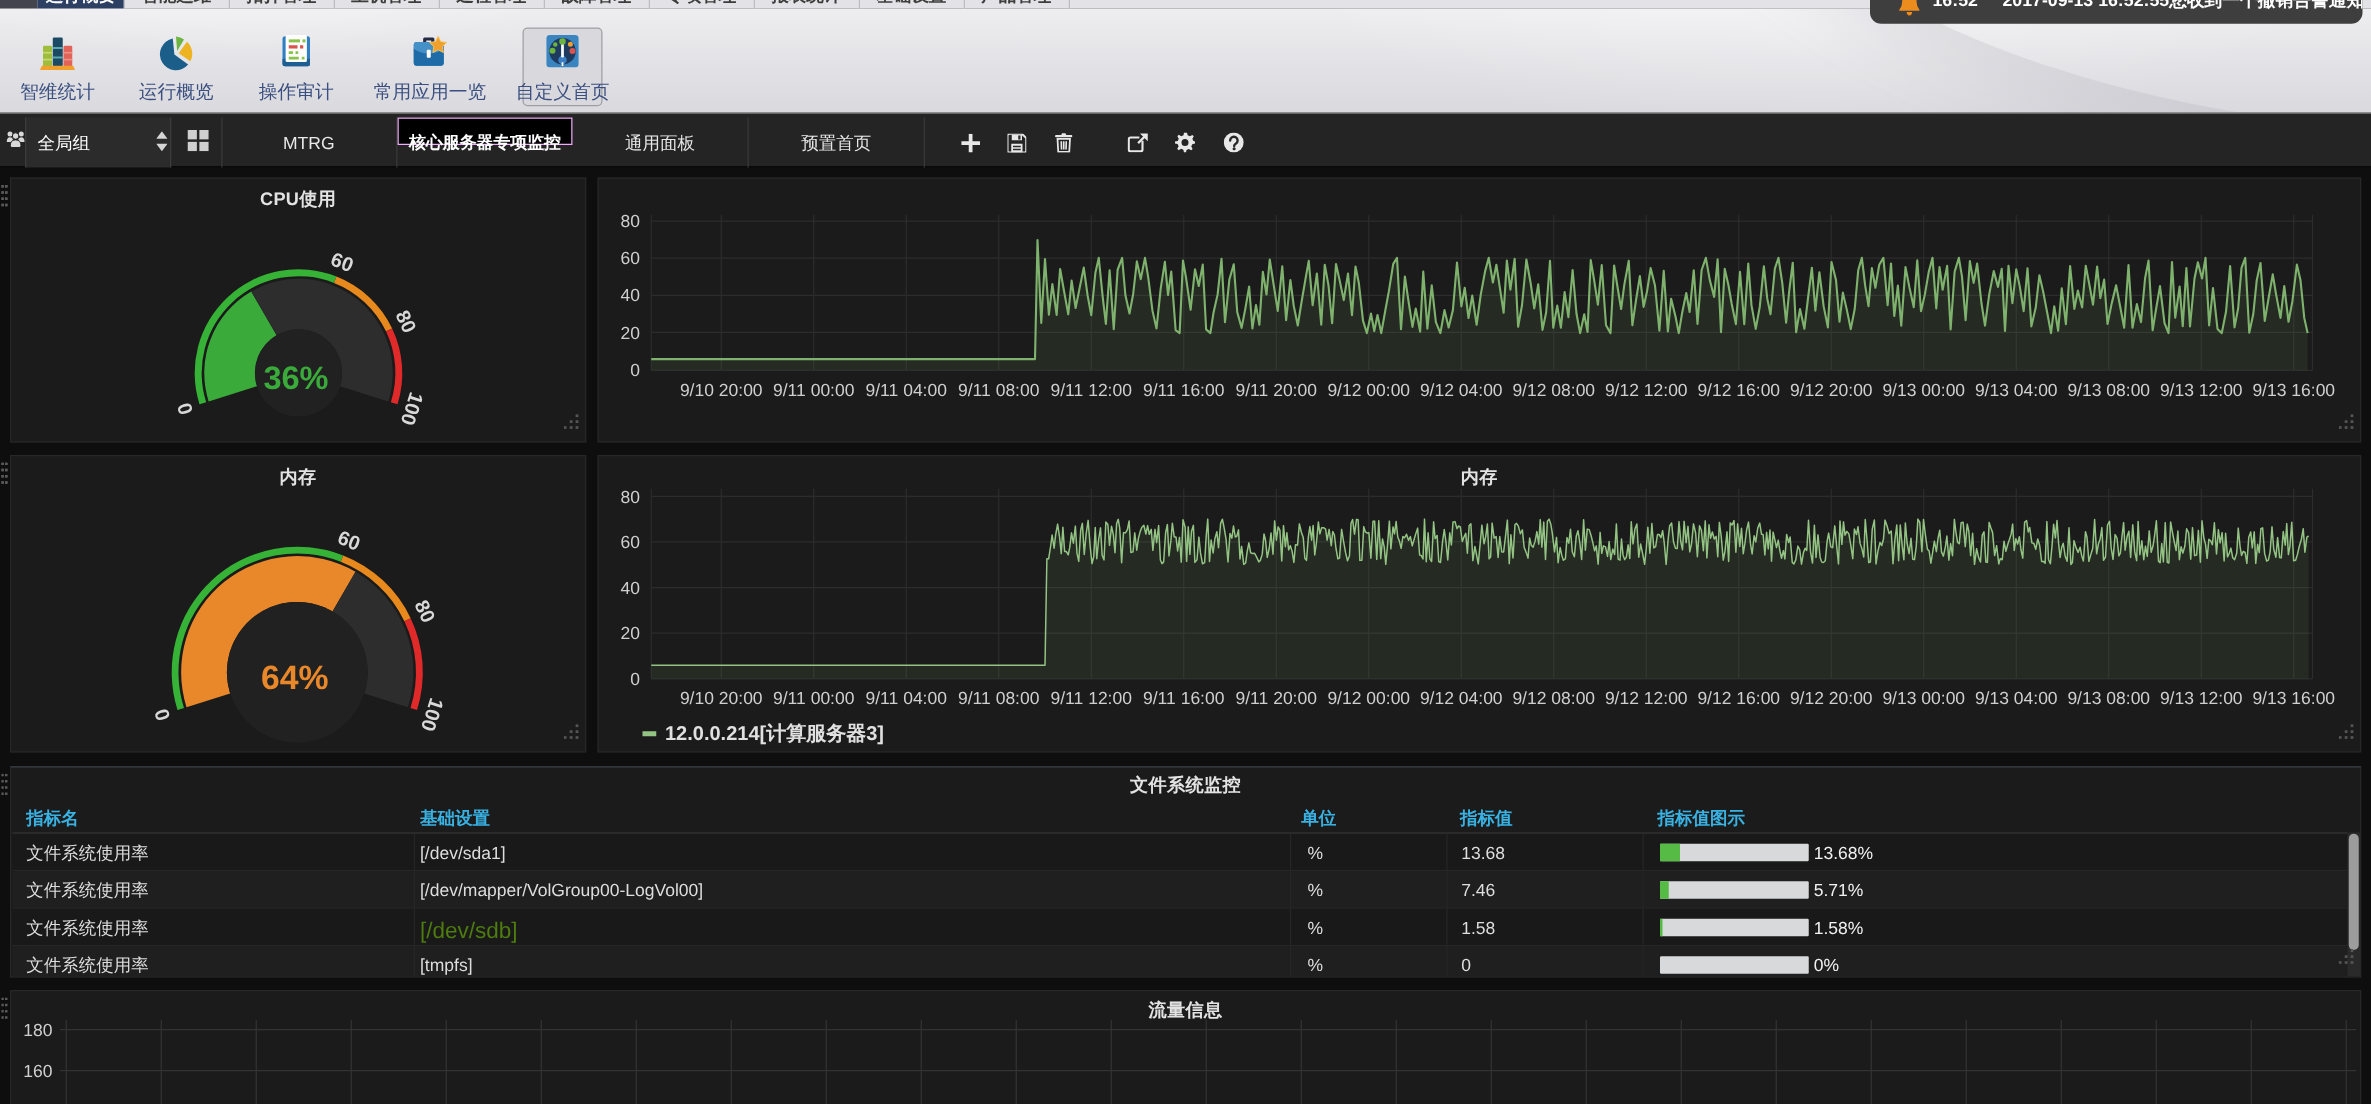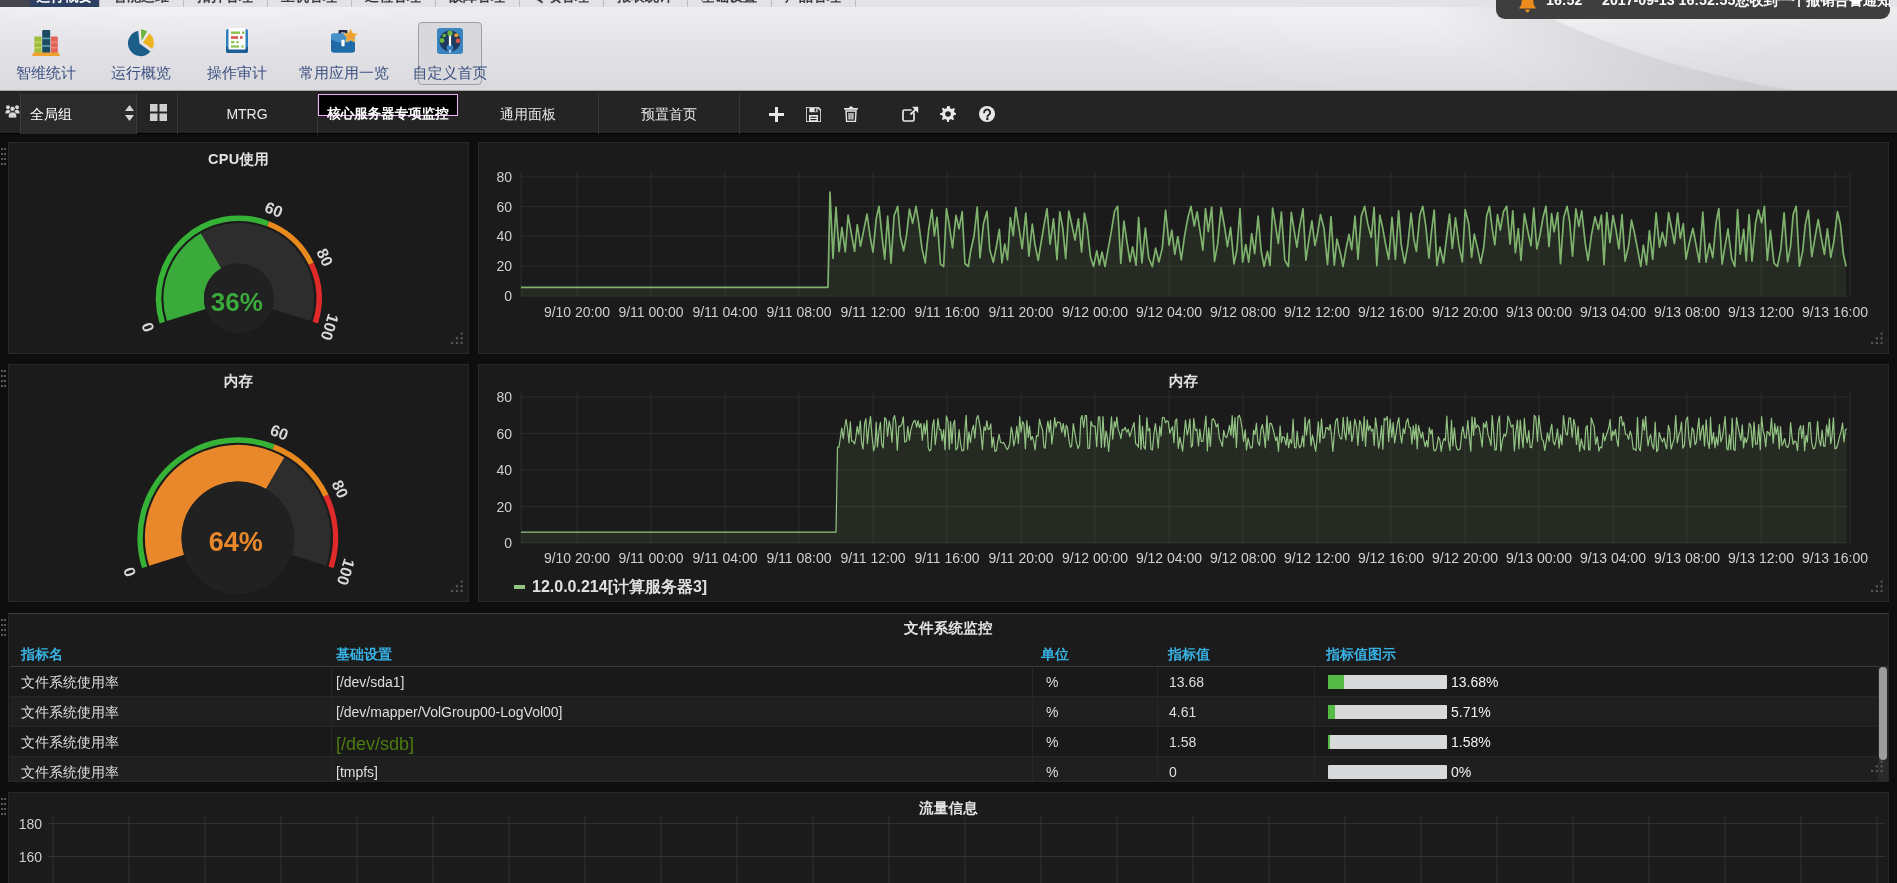--- a/index.html
+++ b/index.html
@@ -398,21 +398,21 @@
       <div class="abs" style="left:1441px;top:7px;color:#f2f2f2;font-size:14px">13.68%</div>
       <div class="abs" style="left:321px;top:0;width:1px;height:30px;background:#262626"></div>
       <div class="abs" style="left:1022px;top:0;width:1px;height:30px;background:#262626"></div>
       <div class="abs" style="left:1147px;top:0;width:1px;height:30px;background:#262626"></div>
       <div class="abs" style="left:1304px;top:0;width:1px;height:30px;background:#262626"></div>
     </div>
     <div class="abs" style="left:1px;top:83px;width:1868px;height:30px;background:#1f1f1f;border-bottom:1px solid #262626">
       <div class="abs" style="left:11px;top:7px;color:#dedede;font-size:14px">文件系统使用率</div>
       <div class="abs" style="left:326px;top:7px;color:#dedede;font-size:14px">[/dev/mapper/VolGroup00-LogVol00]</div>
       <div class="abs" style="left:1036px;top:7px;color:#dedede;font-size:14px">%</div>
-      <div class="abs" style="left:1159px;top:7px;color:#dedede;font-size:14px">4.61</div>
+      <div class="abs" style="left:1159px;top:7px;color:#dedede;font-size:14px">7.46</div>
       <div class="abs" style="left:1318px;top:8px;width:119px;height:14px;background:#d8d9da;border-radius:1px">
         <div class="abs" style="left:0;top:0;width:6.8px;height:14px;background:#56bb45"></div>
       </div>
       <div class="abs" style="left:1441px;top:7px;color:#f2f2f2;font-size:14px">5.71%</div>
       <div class="abs" style="left:321px;top:0;width:1px;height:30px;background:#262626"></div>
       <div class="abs" style="left:1022px;top:0;width:1px;height:30px;background:#262626"></div>
       <div class="abs" style="left:1147px;top:0;width:1px;height:30px;background:#262626"></div>
       <div class="abs" style="left:1304px;top:0;width:1px;height:30px;background:#262626"></div>
     </div>
     <div class="abs" style="left:1px;top:113px;width:1868px;height:30px;background:#191919;border-bottom:1px solid #262626">

